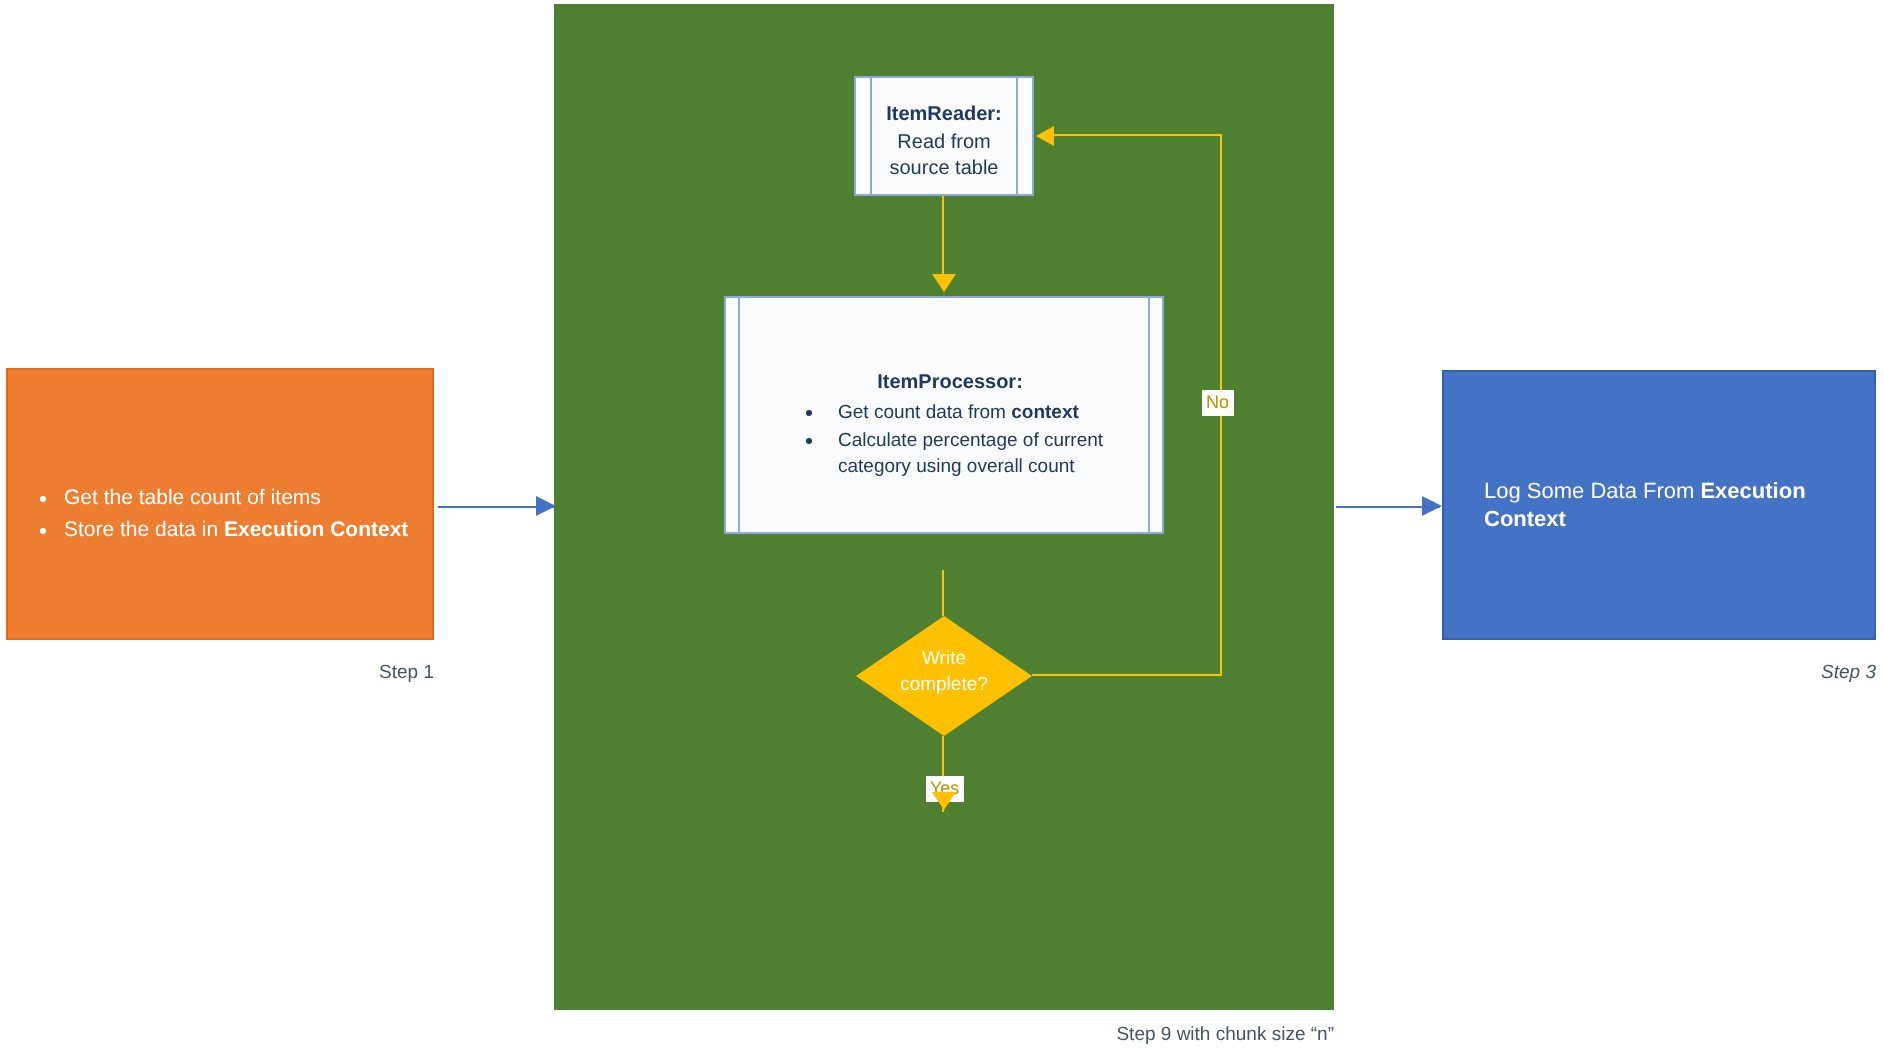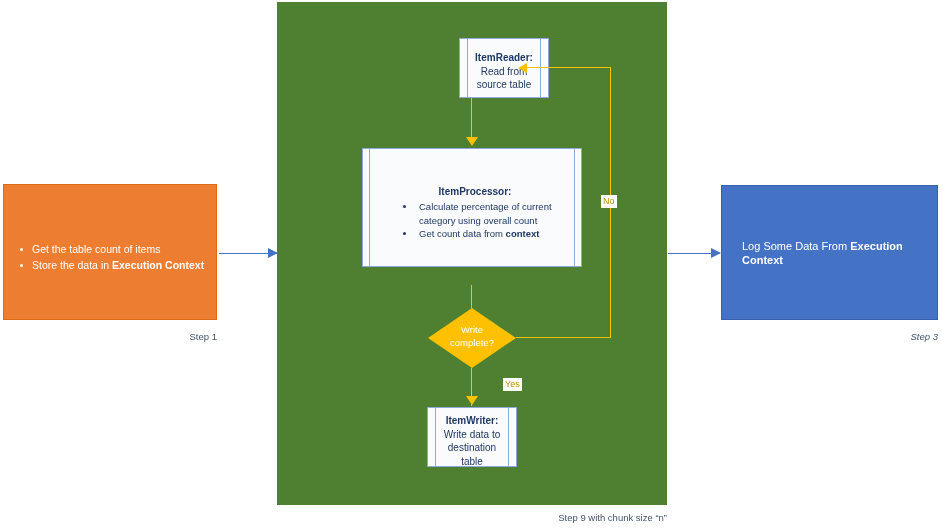--- a/index.html
+++ b/index.html
@@ -81,21 +81,21 @@
   .proc .bar.l{left:7px;}
   .proc .bar.r{right:7px;}
   .proc-text{
     position:absolute;left:10px;right:10px;
     color:#203864;text-align:center;
     font-size:10px;line-height:13.5px;
   }
   .proc-text b{font-weight:bold;}
 
   
-  .item-reader{left:427px;top:38px;width:90px;height:60px;margin-left:32px;}
+  .item-reader{left:427px;top:38px;width:90px;height:60px;}
   .item-reader .proc-text{top:12px;}
 
   
   .item-writer{left:427px;top:407px;width:90px;height:60px;}
   .item-writer .proc-text{top:6px;}
 
   
   .item-processor{left:362px;top:148px;width:220px;height:119px;}
   .item-processor .bar.l{left:6px;}
   .item-processor .bar.r{right:6px;}
@@ -192,22 +192,22 @@
 
   <div class="line vline" style="left:471px;top:98px;height:41px;"></div>
   <div class="arrowhead ah-down" style="left:466px;top:137px;"></div>
 
   <div class="abs proc item-processor">
     <div class="bar l"></div>
     <div class="bar r"></div>
     <div class="ip-inner">
       <div class="ip-title">ItemProcessor:</div>
       <ul class="ip-list">
+        <li><span>Get count data from </span><b>context</b></li>
         <li><span>Calculate percentage of current</span><span class="cont">category using overall count</span></li>
-        <li><span>Get count data from </span><b>context</b></li>
       </ul>
     </div>
   </div>
 
   <div class="line vline" style="left:471px;top:285px;height:23px;"></div>
 
   <div class="abs diamond-wrap">
     <div class="diamond-shape"></div>
     <div class="diamond-label">
       <span>Write</span><br>
@@ -215,33 +215,23 @@
     </div>
   </div>
 
   <div class="line hline" style="left:516px;top:337px;width:95px;"></div>
   <div class="line vline" style="left:609.6px;top:67px;height:271px;"></div>
   <div class="line hline" style="left:527px;top:66.6px;width:84px;"></div>
   <div class="arrowhead ah-left" style="left:518px;top:63px;"></div>
   <div class="edge-label" style="left:601px;top:195px;">No</div>
 
   <div class="line vline" style="left:471px;top:368px;height:38px;"></div>
-  <div class="edge-label" style="left:463px;top:378px;margin-left:40px;">Yes</div>
+  <div class="edge-label" style="left:463px;top:388px;">Yes</div>
   <div class="arrowhead ah-down" style="left:466px;top:396px;"></div>
 
-  <div class="abs proc item-writer">
-    <div class="bar l"></div>
-    <div class="bar r"></div>
-    <div class="proc-text">
-      <b>ItemWriter:</b><br>
-      <span>Write data to</span><br>
-      <span>destination</span><br>
-      <span>table</span>
-    </div>
-  </div>
 
   <div class="abs caption cap2">Step 9 with chunk size “n”</div>
 
   <div class="blue-line" style="left:668px;top:253px;width:52px;"></div>
   <div class="arrowhead ah-right-blue" style="left:711px;top:248px;"></div>
 
   <div class="abs step3-box">
     <div class="step3-text">
       <span>Log Some Data From </span><b>Execution Context</b>
     </div>

